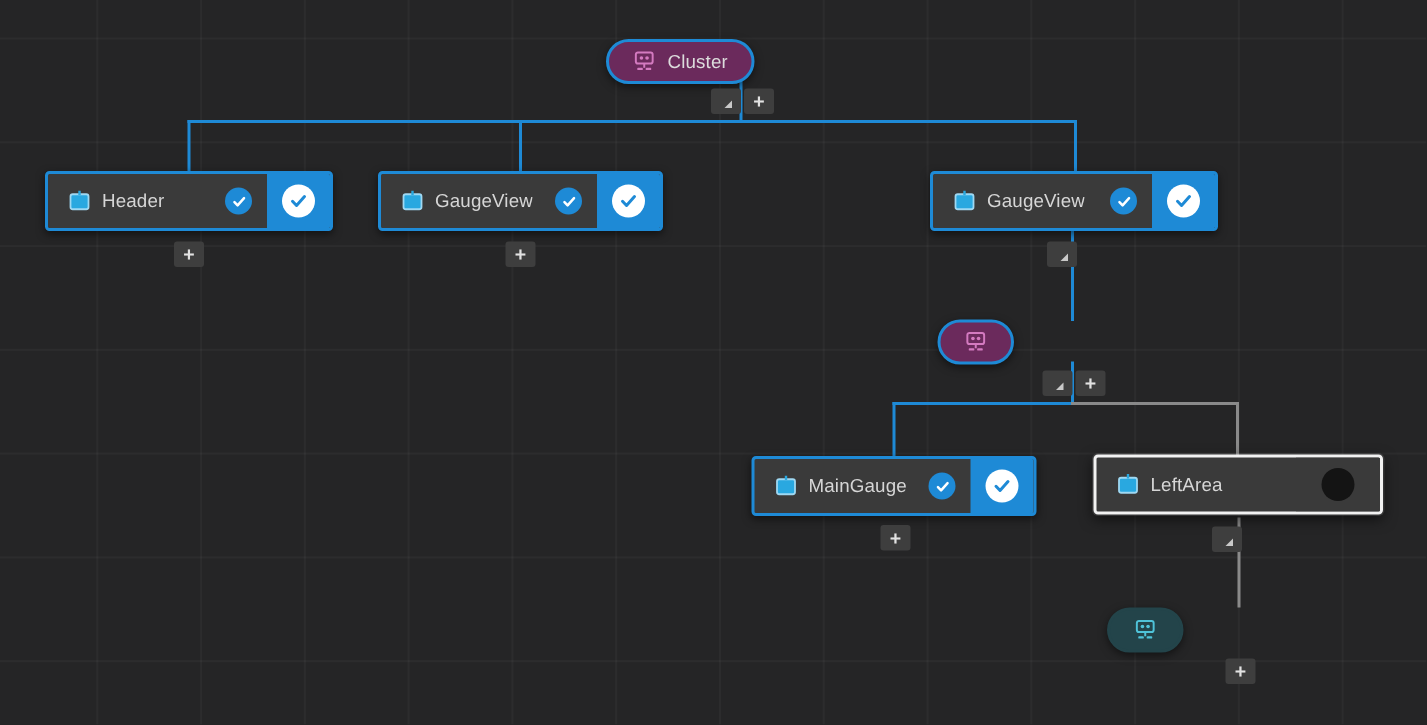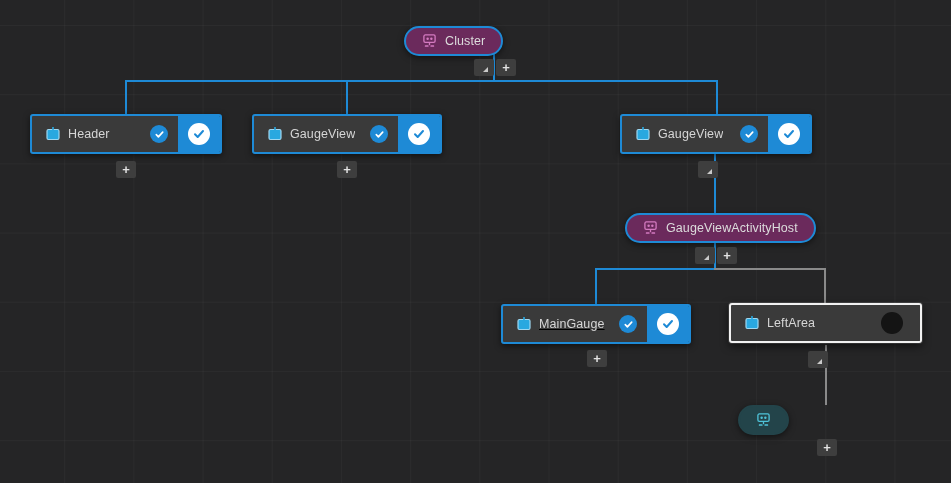--- a/index.html
+++ b/index.html
@@ -305,32 +305,31 @@
     <span class="icon">
       <svg width="15" height="14" viewBox="0 0 16 15">
         <rect x="2" y="1" width="12" height="8" rx="1.5" fill="none" stroke="#d47ac0" stroke-width="1.4"></rect>
         <circle cx="6" cy="5" r="1.3" fill="#d47ac0"></circle>
         <circle cx="10" cy="5" r="1.3" fill="#d47ac0"></circle>
         <rect x="7.3" y="9" width="1.4" height="3" fill="#d47ac0"></rect>
         <rect x="3" y="12" width="4" height="1.6" rx="0.6" fill="#d47ac0"></rect>
         <rect x="9" y="12" width="4" height="1.6" rx="0.6" fill="#d47ac0"></rect>
       </svg>
     </span>
-    <span class="node-label">GaugeViewActivityHost</span>
   </div>
   <div class="mini-bar" style="left:695px; top:247px;">
     <div class="mini-btn">
         <span class="tri"></span>
       </div>
     <div class="mini-btn">
         <span class="plus-glyph">+</span>
       </div>
   </div>
 
-  <div class="node rect" style="left:501px; top:304px; width:190px;text-decoration:underline;">
+  <div class="node rect" style="left:501px; top:304px; width:190px;">
     <div class="node-body">
       <span class="icon">
         <svg width="14" height="15" viewBox="0 0 14 15">
           <rect x="1" y="2.5" width="12" height="10" rx="1.5" fill="#29a8e0" stroke="#9fd8f2" stroke-width="1.2"></rect>
           <rect x="6.2" y="0" width="1.6" height="3" fill="#29a8e0"></rect>
         </svg>
       </span>
       <span class="node-label">MainGauge</span>
     </div>
     <div class="node-actions">

